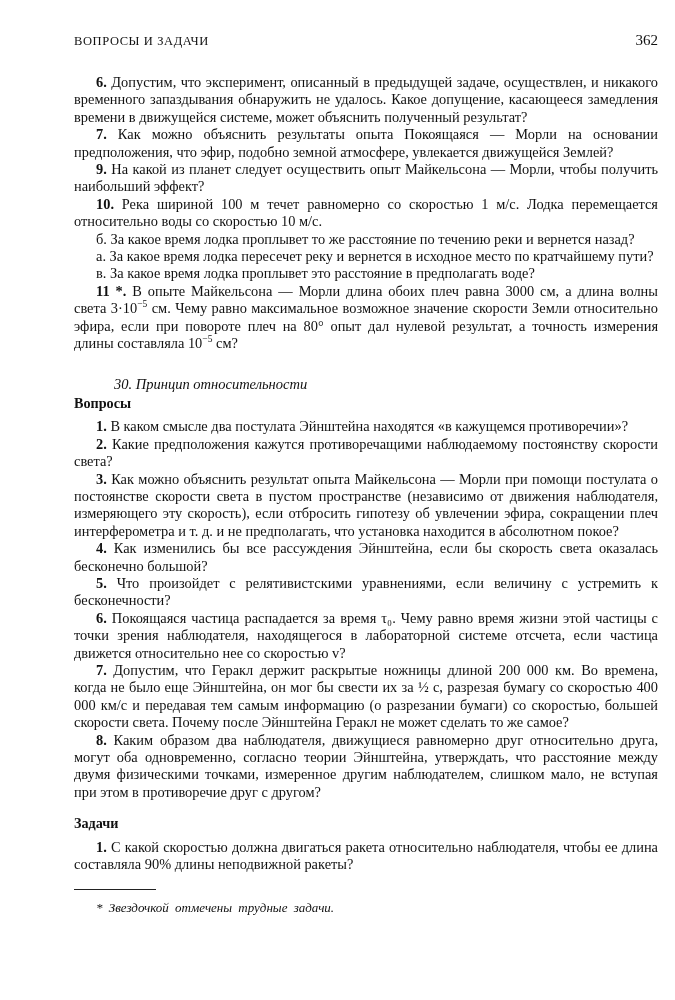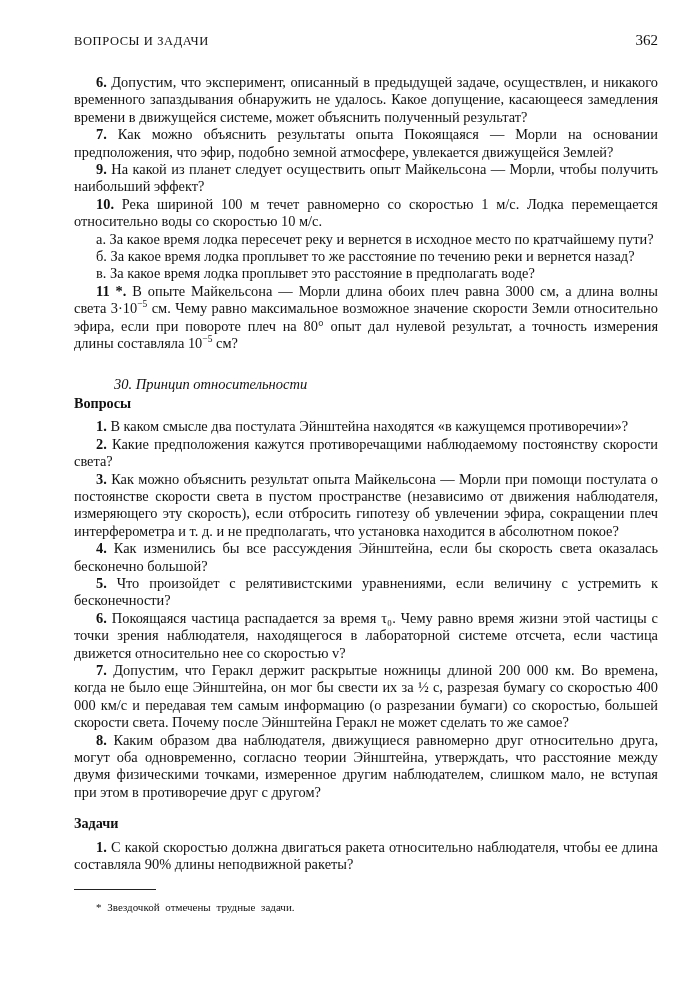--- a/index.html
+++ b/index.html
@@ -13,39 +13,39 @@
   .rh-title { font-size: 12.5px; letter-spacing: 0.6px; }
   .rh-num { font-size: 15px; }
   .body { margin-top: 20px; font-size: 14.4px; line-height: 17.4px; text-align: justify; }
   p { margin: 0; text-indent: 22px; }
   p.sub { text-indent: 22px; }
   b.num { font-weight: bold; }
   .section-title { text-align: left; font-style: italic; font-size: 14.5px; margin-top: 23px; margin-bottom: 2px; padding-left: 40px; }
   .subhead { font-weight: bold; font-size: 14.2px; margin-top: 0; margin-bottom: 6px; }
   .subhead.gap { margin-top: 14px; }
   .footnote-rule { width: 82px; height: 1px; background: #222; margin-top: 16px; margin-bottom: 9px; }
-  .footnote { font-size: 11px; text-indent: 22px; word-spacing: 3px; }
+  .footnote { font-size: 13px; text-indent: 22px; word-spacing: 3px; font-style: italic; }
   .sup { vertical-align: super; font-size: 9.5px; line-height: 0; }
 </style>
 </head>
 <body>
 
 <div class="page">
   <div class="running-head">
     <span class="rh-title">ВОПРОСЫ И ЗАДАЧИ</span>
     <span class="rh-num">362</span>
   </div>
 
   <div class="body">
     <p><b class="num">6.</b><span> Допустим, что эксперимент, описанный в предыдущей задаче, осуществлен, и никакого временного запаздывания обнаружить не удалось. Какое допущение, касающееся замедления времени в движущейся системе, может объяснить полученный результат?</span></p>
     <p><b class="num">7.</b><span> Как можно объяснить результаты опыта Покоящаяся — Морли на основании предположения, что эфир, подобно земной атмосфере, увлекается движущейся Землей?</span></p>
     <p><b class="num">9.</b><span> На какой из планет следует осуществить опыт Майкельсона — Морли, чтобы получить наибольший эффект?</span></p>
     <p><b class="num">10.</b><span> Река шириной 100 м течет равномерно со скоростью 1 м/с. Лодка перемещается относительно воды со скоростью 10 м/с.</span></p>
+    <p class="sub">б. За какое время лодка проплывет то же расстояние по течению реки и вернется назад?</p>
     <p class="sub">а. За какое время лодка пересечет реку и вернется в исходное место по кратчайшему пути?</p>
-    <p class="sub">б. За какое время лодка проплывет то же расстояние по течению реки и вернется назад?</p>
     <p class="sub">в. За какое время лодка проплывет это расстояние в предполагать воде?</p>
     <p><b class="num">11 *.</b><span> В опыте Майкельсона — Морли длина обоих плеч равна 3000 см, а длина волны света 3·10</span><span class="sup">−5</span><span> см. Чему равно максимальное возможное значение скорости Земли относительно эфира, если при повороте плеч на 80° опыт дал нулевой результат, а точность измерения длины составляла 10</span><span class="sup">−5</span><span> см?</span></p>
 
     <div class="section-title">30. Принцип относительности</div>
     <div class="subhead">Вопросы</div>
 
     <p><b class="num">1.</b><span> В каком смысле два постулата Эйнштейна находятся «в кажущемся противоречии»?</span></p>
     <p><b class="num">2.</b><span> Какие предположения кажутся противоречащими наблюдаемому постоянству скорости света?</span></p>
     <p><b class="num">3.</b><span> Как можно объяснить результат опыта Майкельсона — Морли при помощи постулата о постоянстве скорости света в пустом пространстве (независимо от движения наблюдателя, измеряющего эту скорость), если отбросить гипотезу об увлечении эфира, сокращении плеч интерферометра и т. д. и не предполагать, что установка находится в абсолютном покое?</span></p>
     <p><b class="num">4.</b><span> Как изменились бы все рассуждения Эйнштейна, если бы скорость света оказалась бесконечно большой?</span></p>

